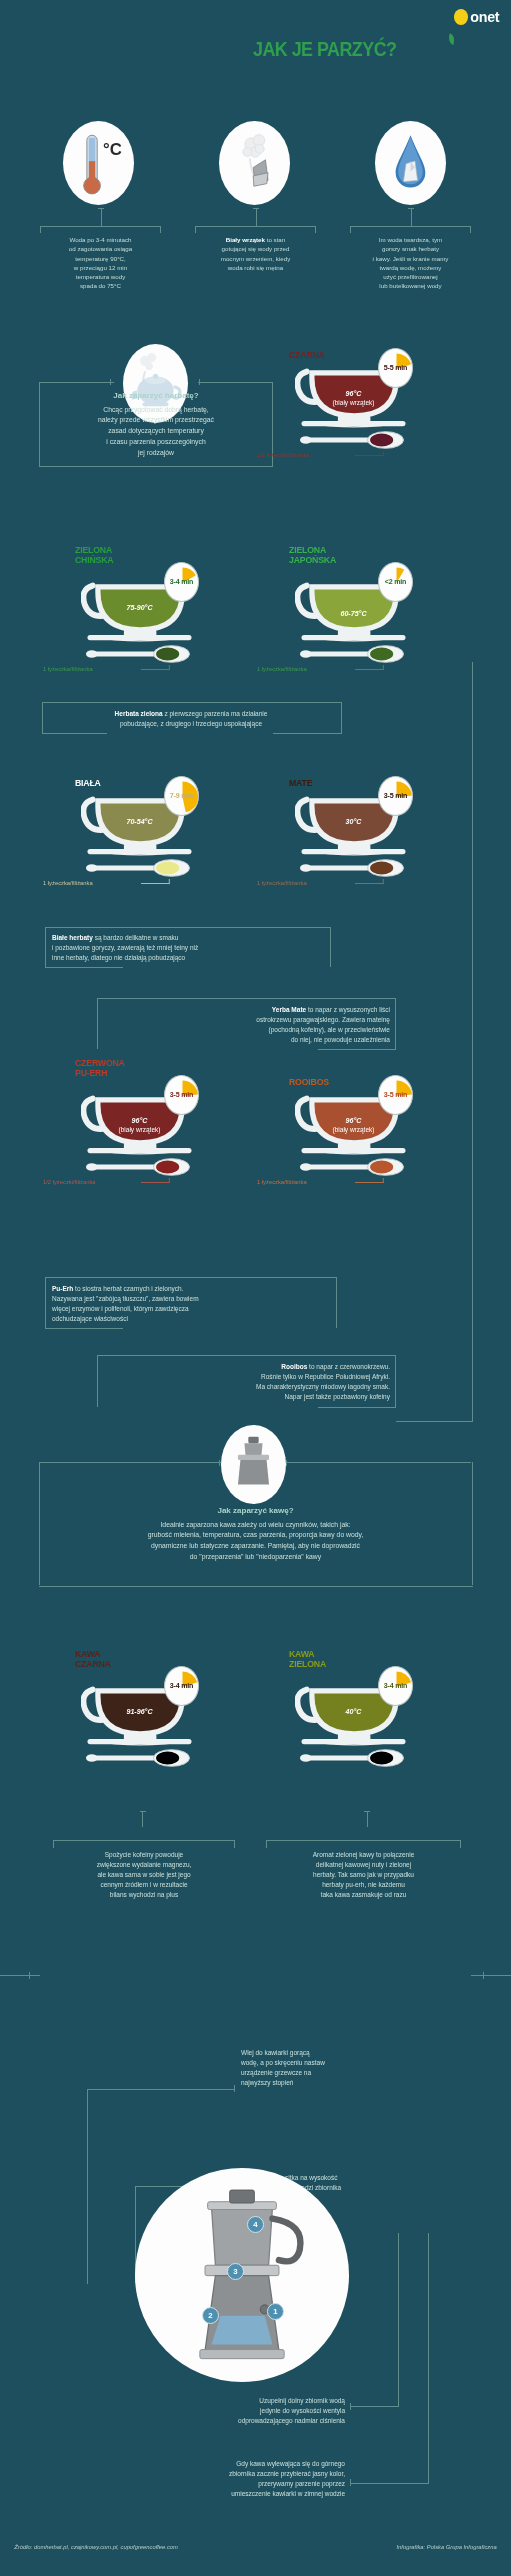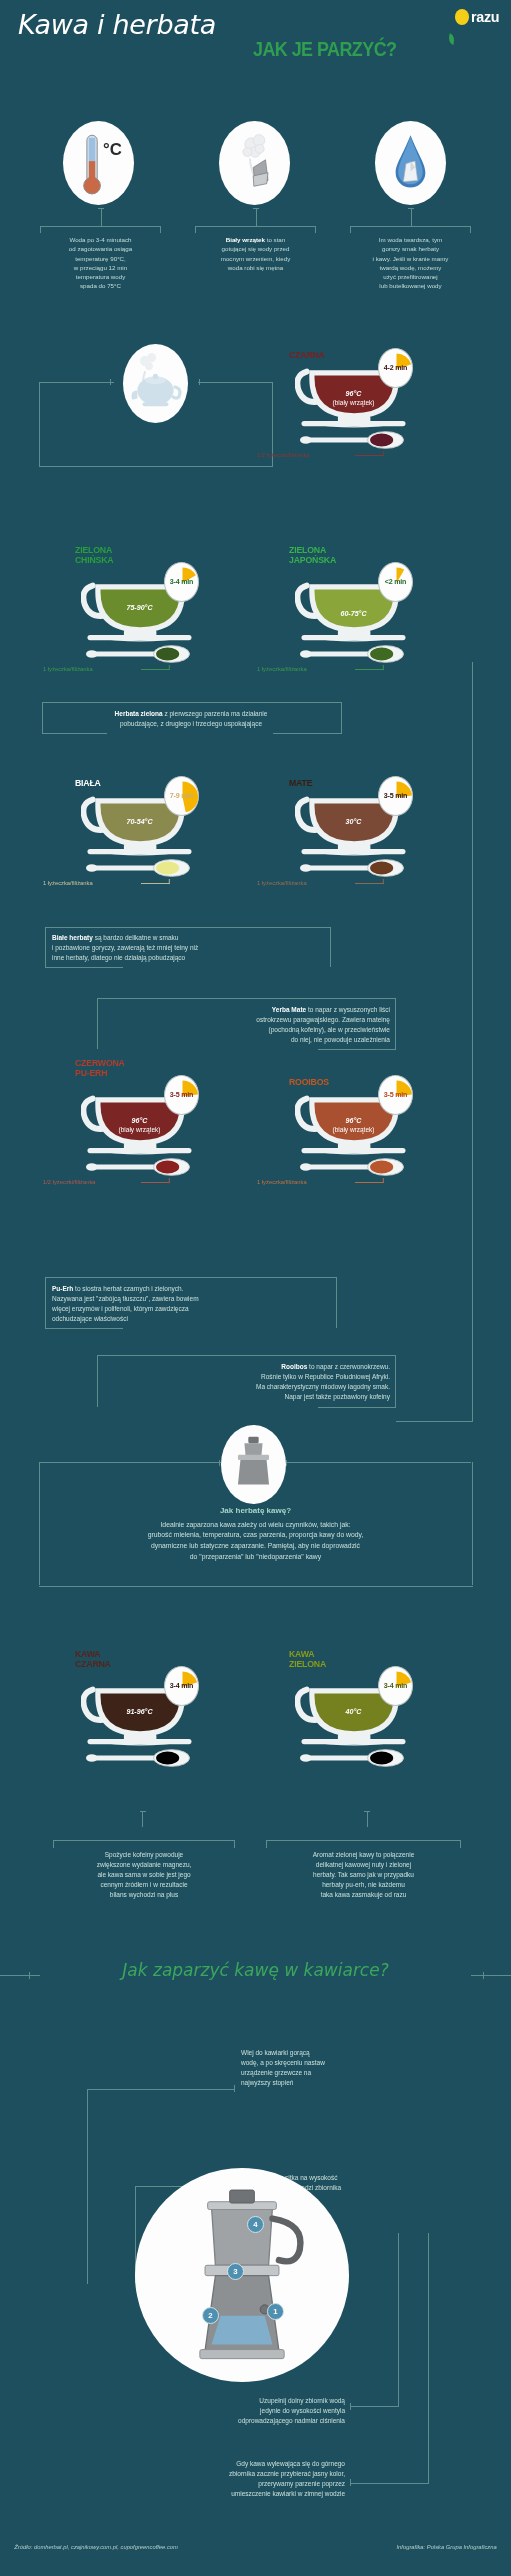--- a/index.html
+++ b/index.html
@@ -203,26 +203,25 @@
     font-weight: bold;
     display: flex; align-items: center; justify-content: center;
     border: 1.3px solid #cfe3ea;
   }
 </style>
 </head>
 <body>
 
 <div class="page">
 
-  <div class="title-main">Kawa i herbata</div>
   <div class="title-sub">JAK JE PARZYĆ?</div>
   <div class="leaf"></div>
   <div class="logo">
     <div class="logo-dot"></div>
-    <div class="logo-text">razu</div>
+    <div class="logo-text">onet</div>
   </div>
 
   <div class="bubble" style="left:63px;top:121px;width:71px;height:84px;">
     <svg width="71" height="84" viewBox="0 0 110 130">
       <rect x="37" y="22" width="16" height="75" rx="8" fill="#cfe0ef" stroke="#8b8b8b" stroke-width="1.5"></rect>
       <circle cx="45" cy="100" r="13" fill="#c96a46" stroke="#8b8b8b" stroke-width="1.5"></circle>
       <rect x="40" y="62" width="10" height="38" fill="#c96a46"></rect>
       <rect x="40" y="26" width="10" height="36" fill="#9dc0e0"></rect>
       <text x="62" y="52" font-size="26" font-weight="bold" fill="#2b2b2b" font-family="Liberation Sans, sans-serif">°C</text>
     </svg>
@@ -281,41 +280,45 @@
     </svg>
   </div>
   <div class="hline" style="left:39px;top:382px;width:75px;"></div>
   <div style="position:absolute;left:110px;top:379px;width:0.6px;height:5.8px;background:#5f8d8b;"></div>
   <div class="hline" style="left:198px;top:382px;width:75px;"></div>
   <div style="position:absolute;left:199px;top:379px;width:0.6px;height:5.8px;background:#5f8d8b;"></div>
   <div class="vline" style="left:39px;top:382px;height:84px;"></div>
   <div class="vline" style="left:272px;top:382px;height:84px;"></div>
   <div class="hline" style="left:39px;top:466px;width:234px;"></div>
 
+  <div class="section-q" style="left:0;top:391px;width:312px;">
+    <span class="q">Jak zaparzyć herbatę?</span>
+    <span class="a">Chcąc przygotować dobrą herbatę,<br>należy przede wszystkim przestrzegać<br>zasad dotyczących temperatury<br>i czasu parzenia poszczególnych<br>jej rodzajów</span>
+  </div>
 
   <div id="tea-cups">
       <div class="cup-wrap" style="left: 295px; top: 356px;">
     <div class="cup-name" style="left:-6.5px;top:-6.5px;color:#7c1f1f;">CZARNA</div>
 
   <svg class="cup-svg" width="130" height="78" viewBox="0 0 200 120">
     <path d="M18 24 Q-2 30 6 54 Q14 74 38 70" fill="none" stroke="#eef2f3" stroke-width="9" stroke-linecap="round"></path>
     <path d="M22 22 L160 22 L160 34 Q160 96 91 96 Q22 96 22 34 Z" fill="#eef2f3"></path>
     <path d="M30 30 L152 30 L152 34 Q152 88 91 88 Q30 88 30 34 Z" fill="#7b2525"></path>
     <path d="M16 104 Q91 116 166 104 Q91 112 16 104Z" fill="#eef2f3"></path>
     <rect x="10" y="100" width="160" height="8" rx="4" fill="#eef2f3"></rect>
     <rect x="66" y="92" width="50" height="10" rx="3" fill="#eef2f3"></rect>
   </svg>
     <div class="temp-label" style="left:-6.5px;top:34px;width:130px;">96°C<br><span class="sub">(biały wrzątek)</span></div>
     <div class="timer" style="left:83px;top:-7.8px;">
       <svg width="35" height="40" viewBox="0 0 54 62" style="position:absolute;left:0;top:0;">
             <path d="M27 31 L27 7 A24 24 0 0 1 49.8 23.6 Z" fill="#f5b400"></path>
             <path d="M27 31 L39.6 26.9
                      L49.8 23.6 Z" fill="#ef7820"></path>
           </svg>
-          <span style="position:relative;color:#3a1010;">4-2 min</span>
+          <span style="position:relative;color:#3a1010;">5-5 min</span>
     </div>
     <div style="position:absolute;left:3.9px;top:75px;">
   <svg width="110" height="18" viewBox="0 0 170 28">
     <rect x="4" y="10" width="110" height="8" rx="4" fill="#eef2f3"></rect>
     <ellipse cx="10" cy="14" rx="9" ry="6" fill="#eef2f3"></ellipse>
     <ellipse cx="134" cy="14" rx="28" ry="13" fill="#f2f5f6" stroke="#c3cacc" stroke-width="1.5"></ellipse>
     <ellipse cx="128" cy="14" rx="18" ry="10" fill="#5e1a2a"></ellipse>
   </svg></div>
     <div class="spoon-note" style="left:-38px;top:96px;color:#8c3535;">1/2 łyżeczki/filiżanka</div>
     <svg width="45" height="9" style="position:absolute;left:60px;top:95px;" viewBox="0 0 70 14">
@@ -561,21 +564,21 @@
   <div class="hline" style="left:101px;top:1462px;width:120px;"></div>
   <div style="position:absolute;left:219px;top:1460px;width:0.6px;height:5.8px;background:#5f8d8b;"></div>
   <div class="hline" style="left:286px;top:1462px;width:185px;"></div>
   <div style="position:absolute;left:286px;top:1460px;width:0.6px;height:5.8px;background:#5f8d8b;"></div>
   <div class="vline" style="left:39px;top:1462px;height:123px;"></div>
   <div class="hline" style="left:39px;top:1462px;width:62px;"></div>
   <div class="vline" style="left:472px;top:1462px;height:123px;"></div>
   <div class="hline" style="left:39px;top:1586px;width:434px;"></div>
 
   <div class="section-q" style="left:0;top:1506px;width:511px;">
-    <span class="q">Jak herbatę kawę?</span>
+    <span class="q">Jak zaparzyć kawę?</span>
     <span class="a">Idealnie zaparzona kawa zależy od wielu czynników, takich jak:<br>grubość mielenia, temperatura, czas parzenia, proporcja kawy do wody,<br>dynamiczne lub statyczne zaparzanie. Pamiętaj, aby nie doprowadzić<br>do "przeparzenia" lub "niedoparzenia" kawy</span>
   </div>
 
   <div id="coffee-cups">
       <div class="cup-wrap" style="left: 81px; top: 1674px;">
     <div class="cup-name" style="left:-6.5px;top:-25px;color:#58231a;">KAWA
 CZARNA</div>
 
   <svg class="cup-svg" width="130" height="78" viewBox="0 0 200 120">
     <path d="M18 24 Q-2 30 6 54 Q14 74 38 70" fill="none" stroke="#eef2f3" stroke-width="9" stroke-linecap="round"></path>
@@ -638,21 +641,20 @@
   <div class="vline" style="left:142px;top:1811px;height:15.6px;"></div>
   <div class="cap" style="left:140px;top:1811px;"></div>
   <div class="bracket" style="left:53px;top:1840px;width:182px;height:7.8px;"></div>
   <div class="callout" style="left:53px;top:1850px;width:182px;">Spożycie kofeiny powoduje<br>zwiększone wydalanie magnezu,<br>ale kawa sama w sobie jest jego<br>cennym źródłem i w rezultacie<br>bilans wychodzi na plus</div>
 
   <div class="vline" style="left:367px;top:1811px;height:15.6px;"></div>
   <div class="cap" style="left:364px;top:1811px;"></div>
   <div class="bracket" style="left:266px;top:1840px;width:195px;height:7.8px;"></div>
   <div class="callout" style="left:266px;top:1850px;width:195px;">Aromat zielonej kawy to połączenie<br>delikatnej kawowej nuty i zielonej<br>herbaty. Tak samo jak w przypadku<br>herbaty pu-erh, nie każdemu<br>taka kawa zasmakuje od razu</div>
 
-  <div class="kawiarka-title" style="top:1960px;">Jak zaparzyć kawę w kawiarce?</div>
   <div class="hline" style="left:0px;top:1975px;width:40px;"></div>
   <div style="position:absolute;left:28.6px;top:1972px;width:0.6px;height:6.5px;background:#5f8d8b;"></div>
   <div class="hline" style="left:471px;top:1975px;width:40px;"></div>
   <div style="position:absolute;left:483px;top:1972px;width:0.6px;height:6.5px;background:#5f8d8b;"></div>
 
   <div class="step-text" style="left:241px;top:2048px;width:169px;">Wlej do kawiarki gorącą<br>wodę, a po skręceniu nastaw<br>urządzenie grzewcze na<br>najwyższy stopień</div>
   <div class="hline" style="left:87px;top:2089px;width:148px;"></div>
   <div style="position:absolute;left:234px;top:2085px;width:0.6px;height:6.5px;background:#5f8d8b;"></div>
   <div class="vline" style="left:87px;top:2089px;height:195px;"></div>
 

